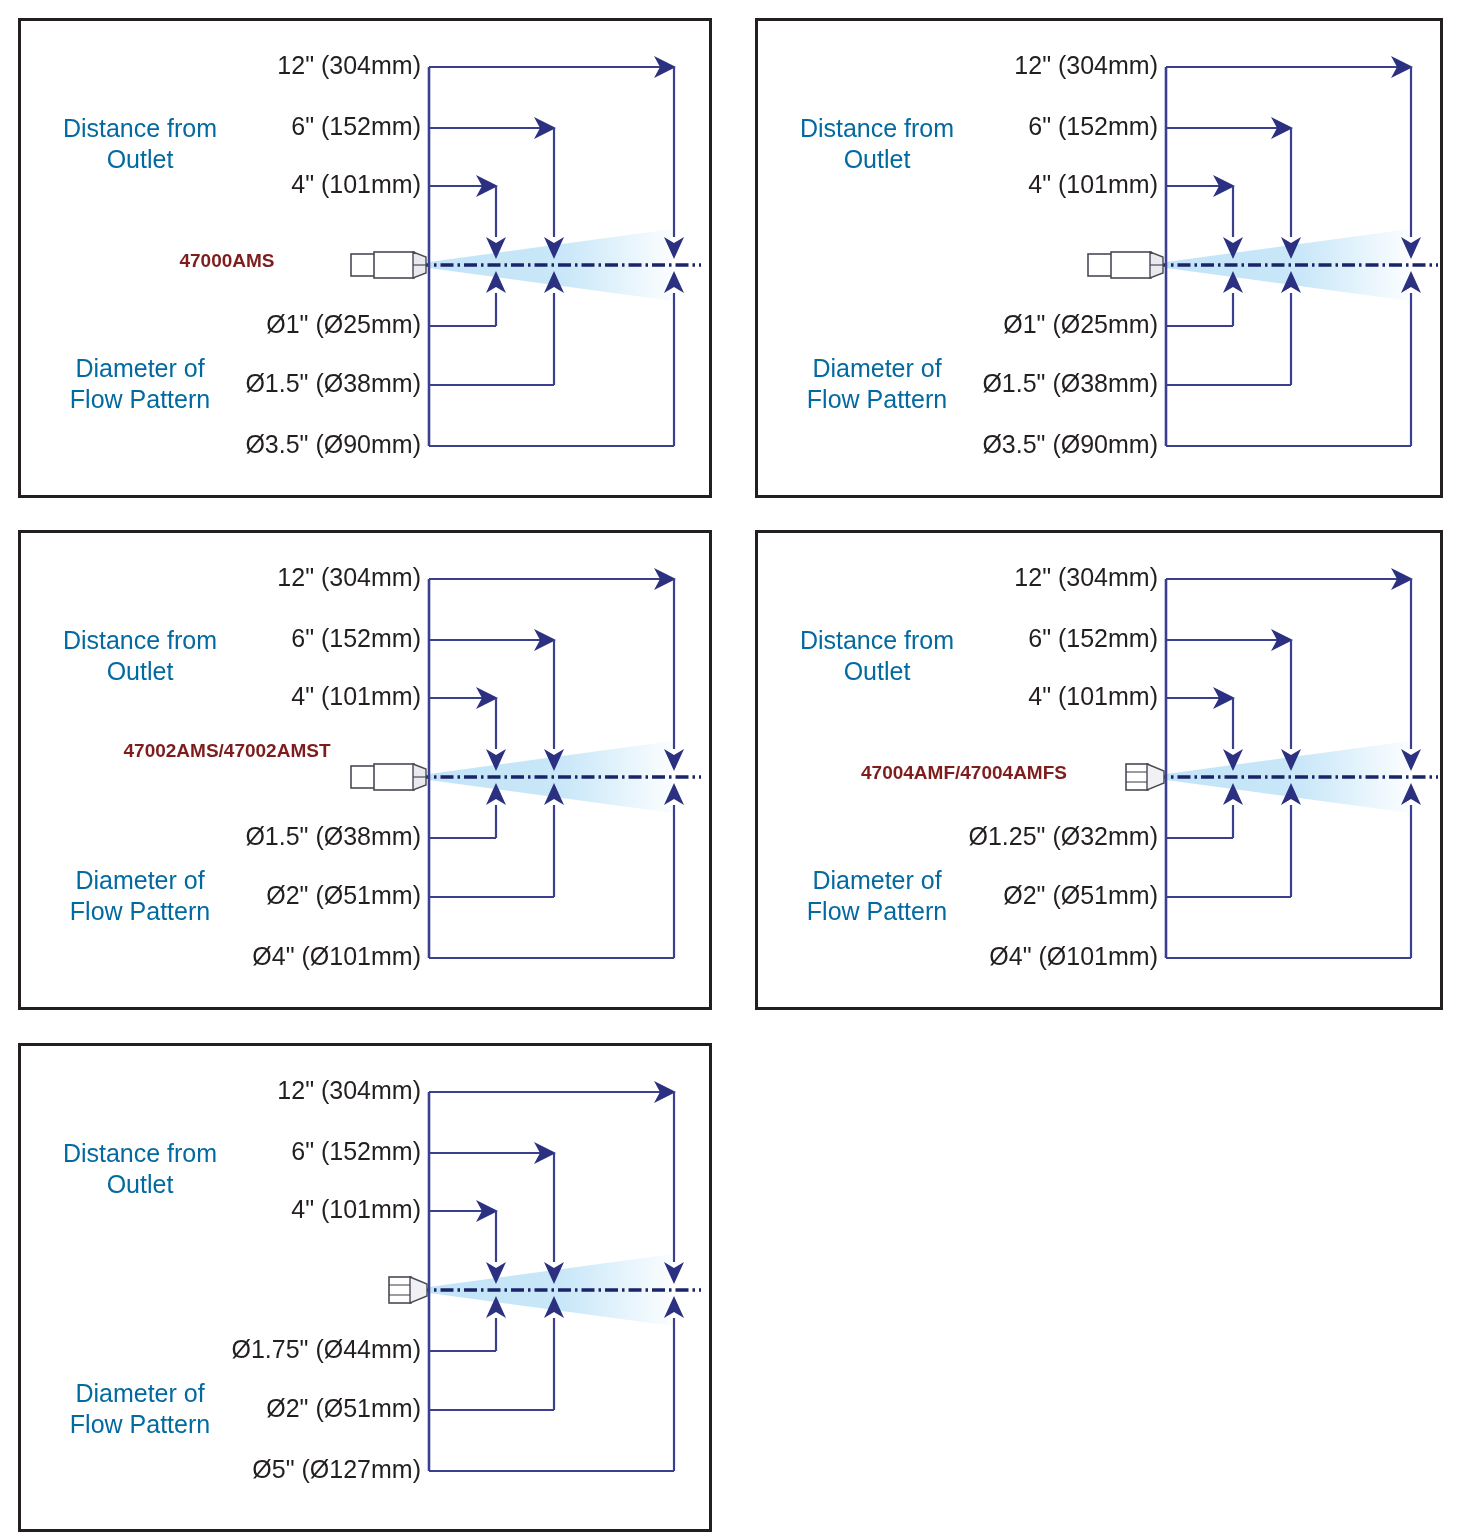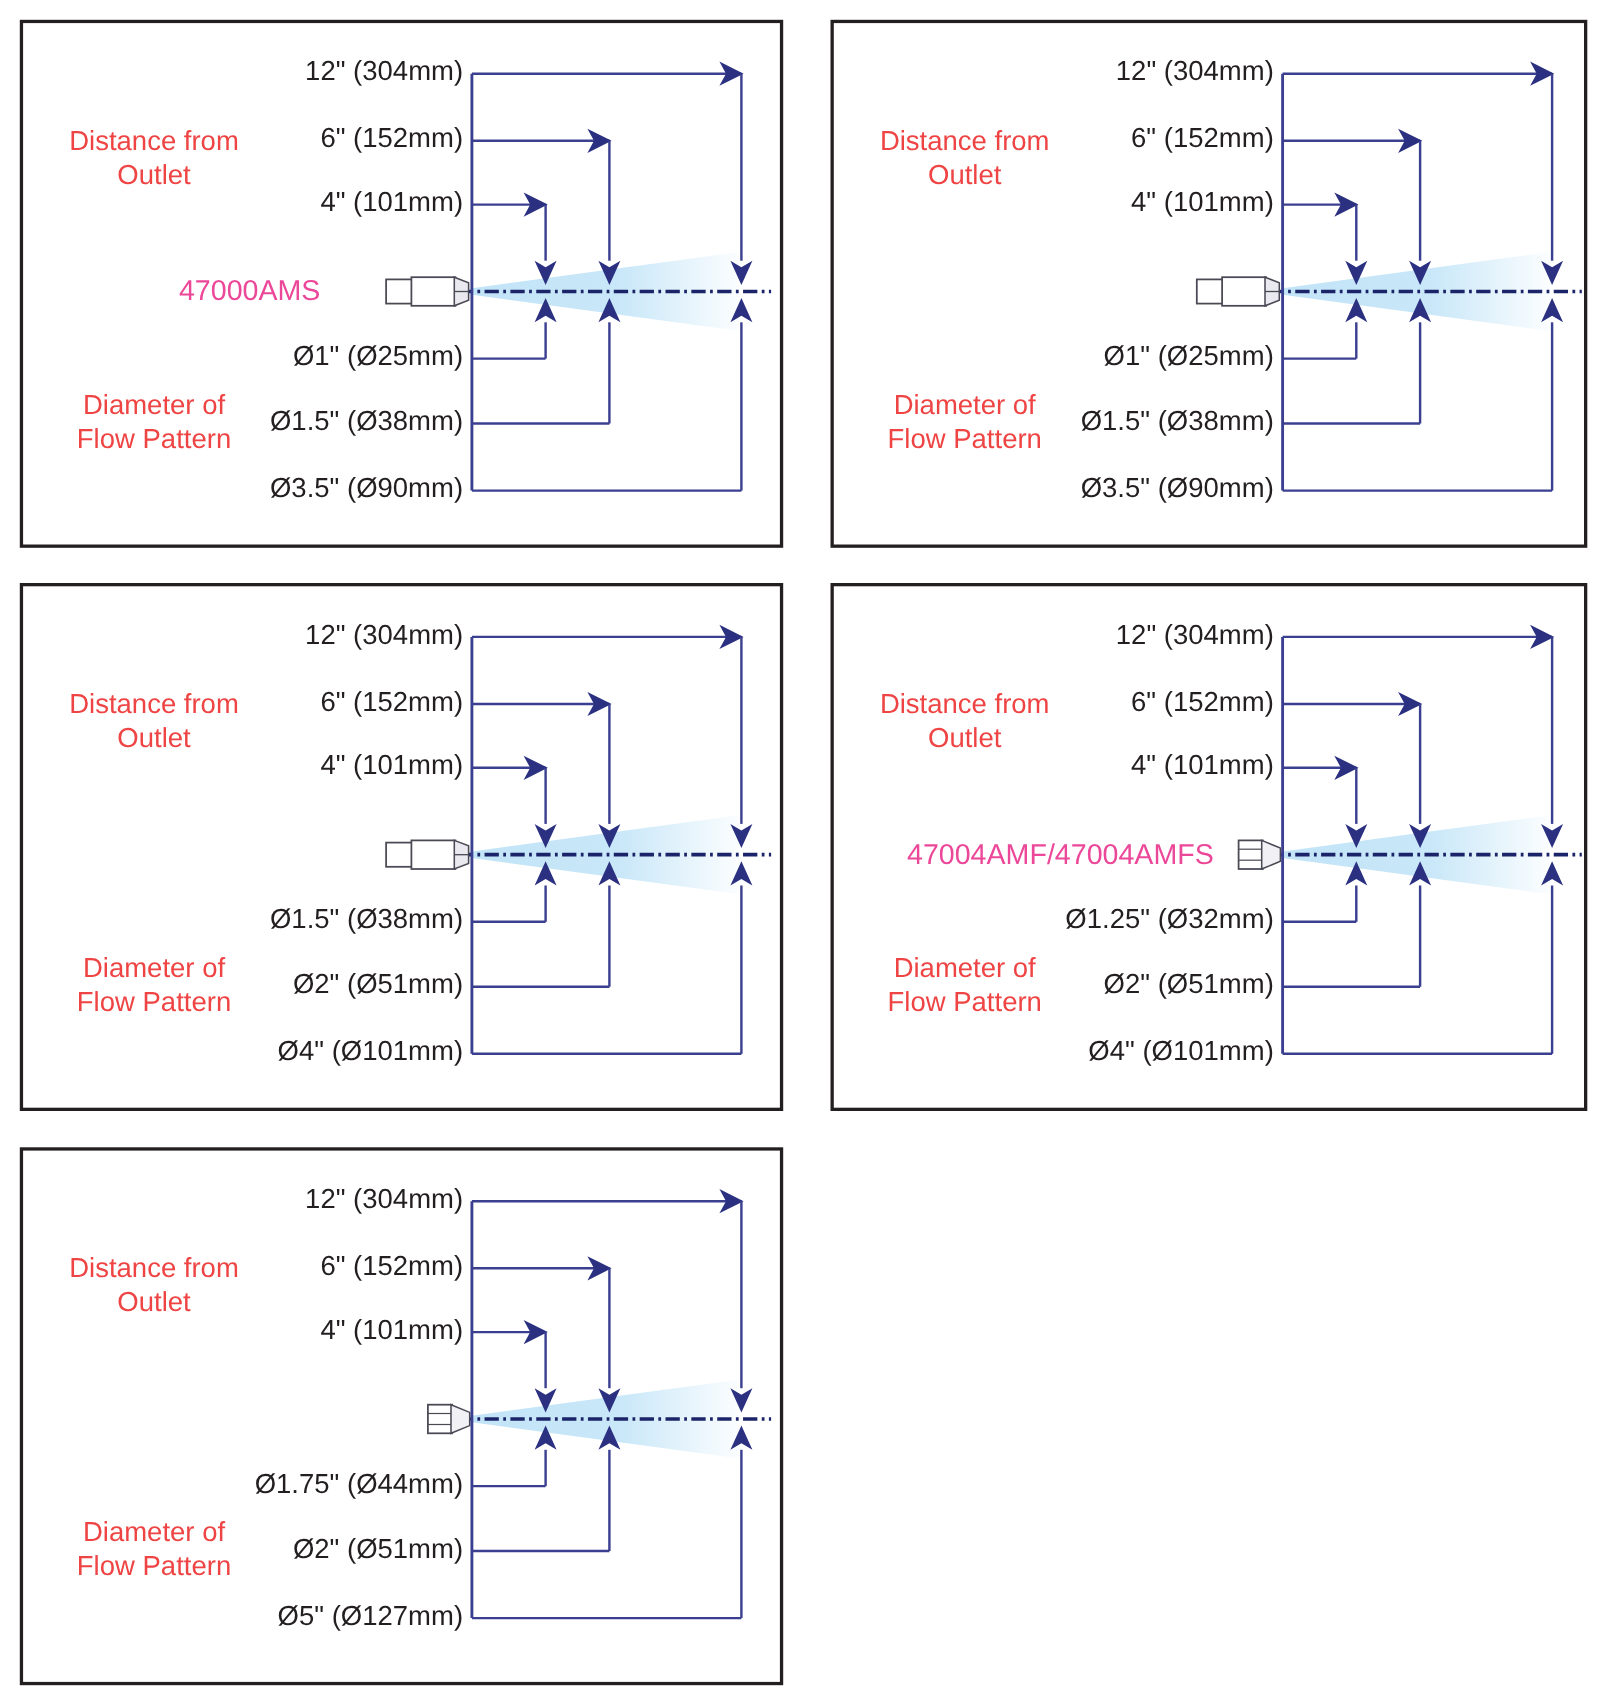--- a/index.html
+++ b/index.html
@@ -7,23 +7,23 @@
   #sheet{position:relative;width:1460px;height:1536px;}
 
   .panel{position:absolute;box-sizing:border-box;border:3px solid #231f20;background:#ffffff;}
 
   .pbody{position:absolute;inset:0;}
 
   .lbl{position:absolute;white-space:nowrap;line-height:1.22;}
   .lbl.r{text-align:right;}
   .lbl.c{text-align:center;}
 
-  .side{font-size:25px;color:#ef4444;}
+  .side{font-size:25px;color:#0369a1;}
   .dim{font-size:25px;color:#231f20;}
-  .model{font-size:26px;font-weight:normal;color:#ec4899;}
+  .model{font-size:19px;font-weight:bold;color:#7f1d1d;}
 
   svg.art{position:absolute;left:0;top:0;overflow:visible;}
 </style>
 </head>
 <body>
 
 <div id="sheet">
     <div class="panel" style="left: 18px; top: 18px; width: 694px; height: 480px;">
       <div class="pbody">
         <svg class="art" width="694" height="480" viewBox="0 0 694 480">
@@ -184,20 +184,21 @@
         </svg>
         <div class="lbl c side" style="left: 14px; top: 92px; width: 210px;">
           <div>Distance from</div>
           <div>Outlet</div>
         </div>
         <div class="lbl c side" style="left: 14px; top: 332px; width: 210px;">
           <div>Diameter of</div>
           <div>Flow Pattern</div>
         </div>
         <div class="lbl c model" style="left: 6px; width: 400px; top: 206px;">
+          <div>47002AMS/47002AMST</div>
         </div>
         <div class="lbl r dim" style="left: 120px; width: 280px; top: 29px;">12" (304mm)</div>
         <div class="lbl r dim" style="left: 120px; width: 280px; top: 90px;">6" (152mm)</div>
         <div class="lbl r dim" style="left: 120px; width: 280px; top: 148px;">4" (101mm)</div>
         <div class="lbl r dim" style="left: 100px; width: 300px; top: 288px;">Ø1.5" (Ø38mm)</div>
         <div class="lbl r dim" style="left: 100px; width: 300px; top: 347px;">Ø2" (Ø51mm)</div>
         <div class="lbl r dim" style="left: 100px; width: 300px; top: 408px;">Ø4" (Ø101mm)</div>
       </div>
     </div>
     <div class="panel" style="left: 755px; top: 530px; width: 688px; height: 480px;">

